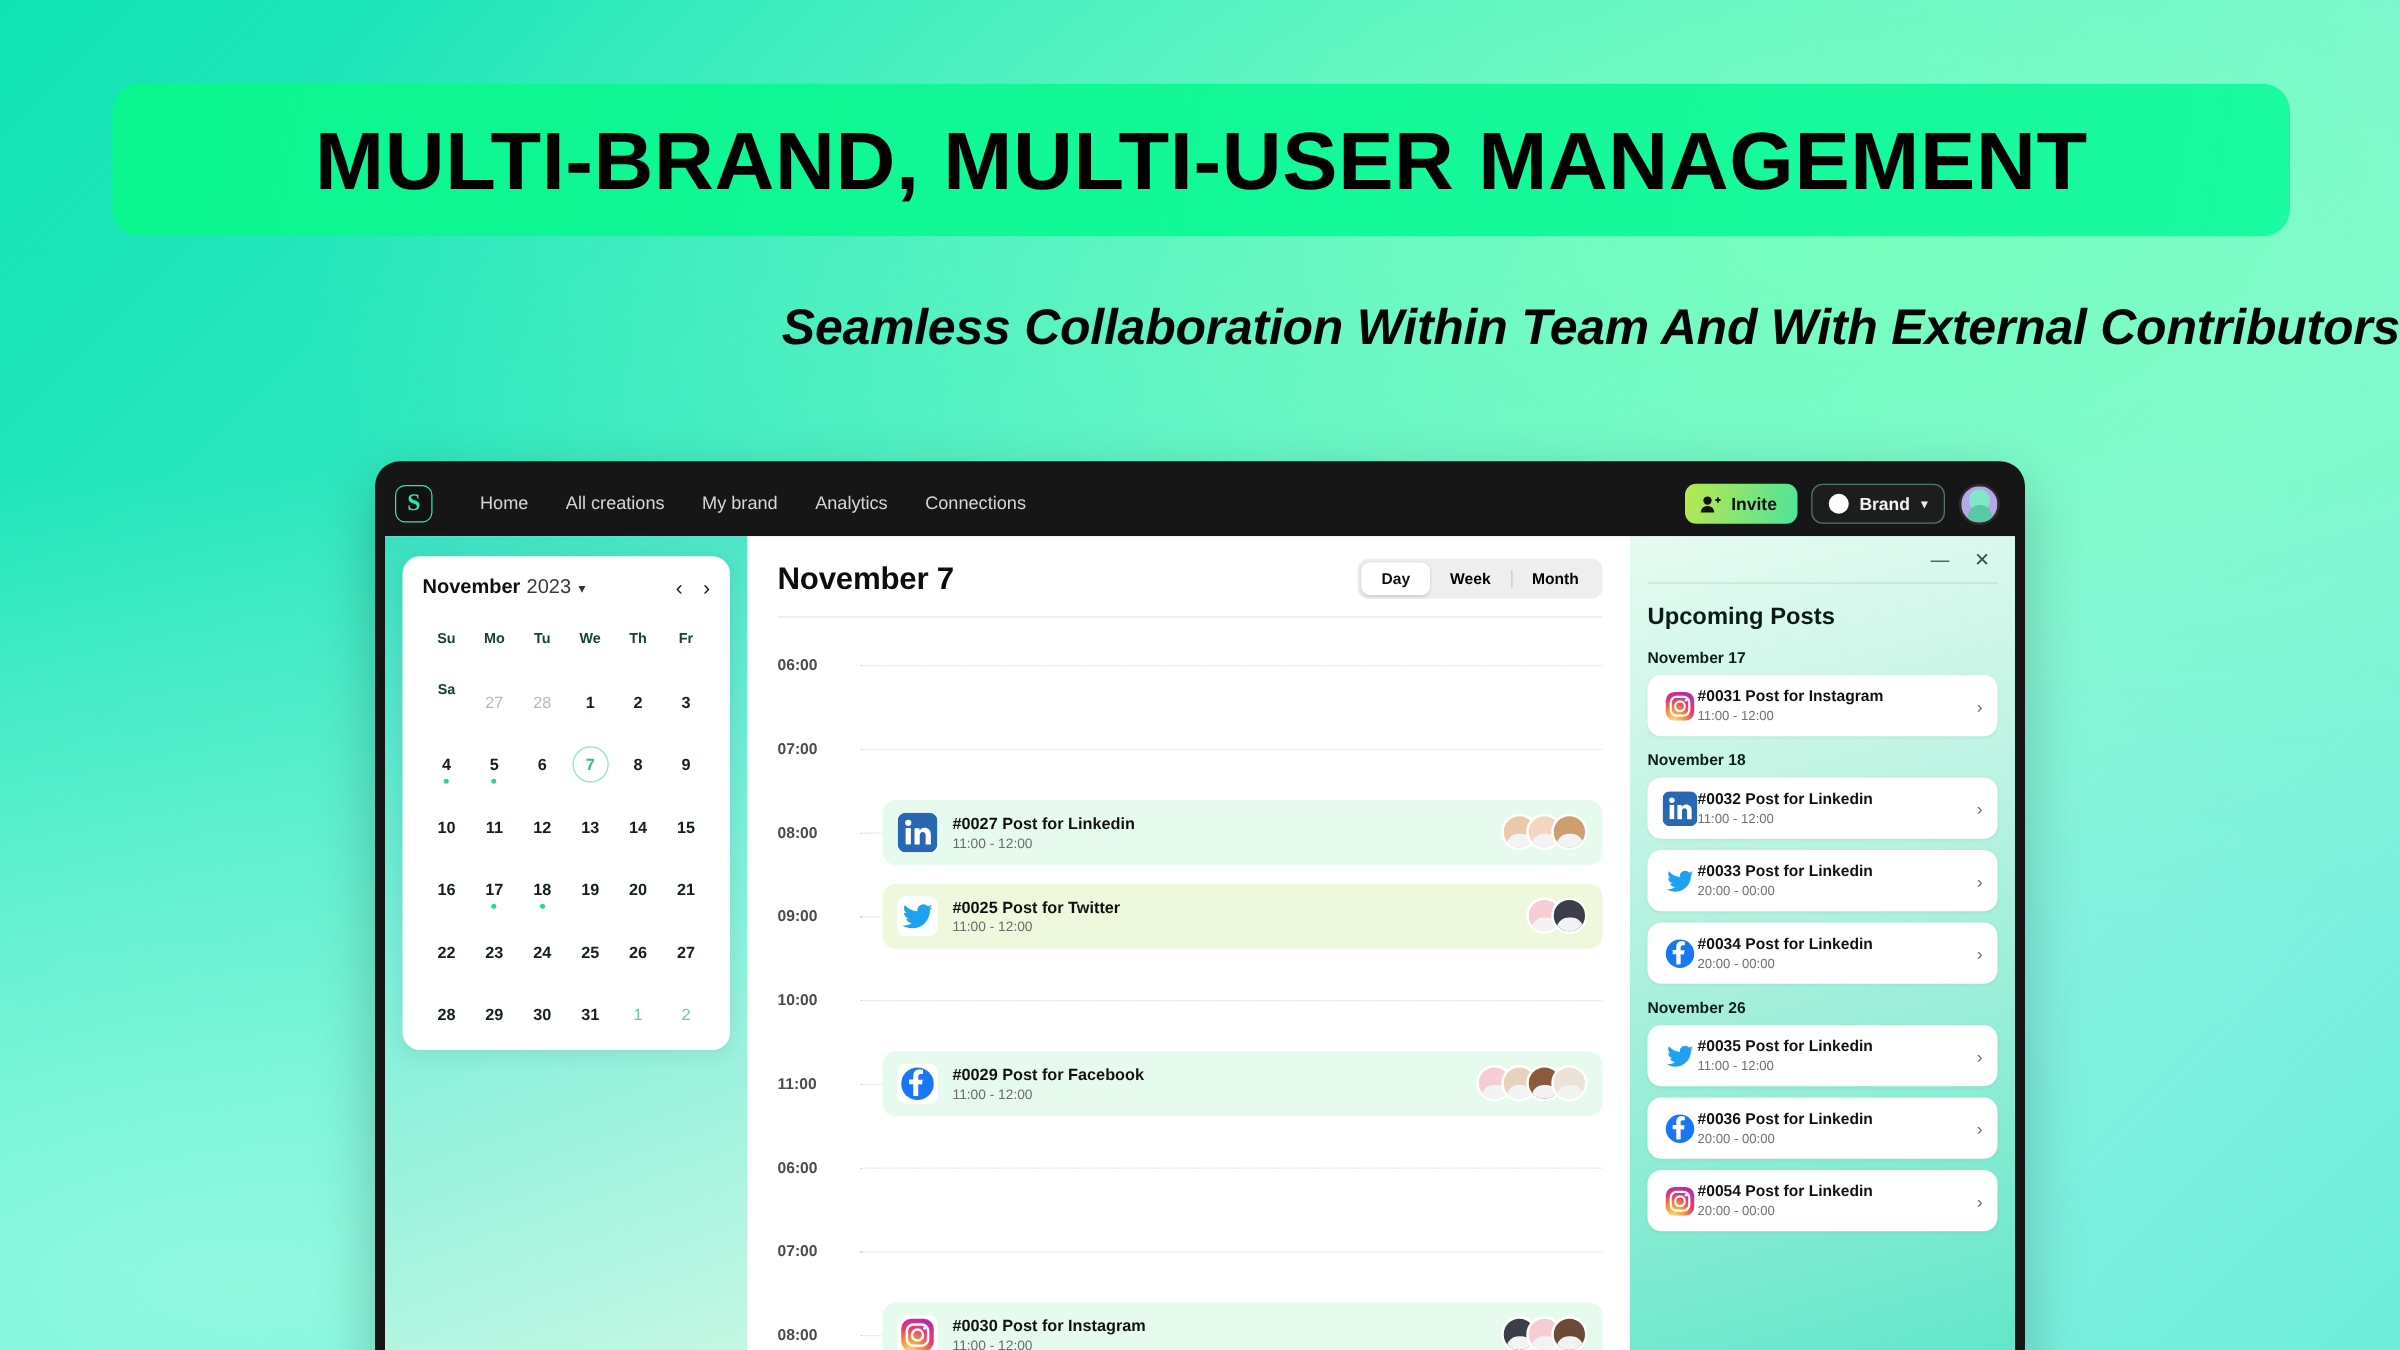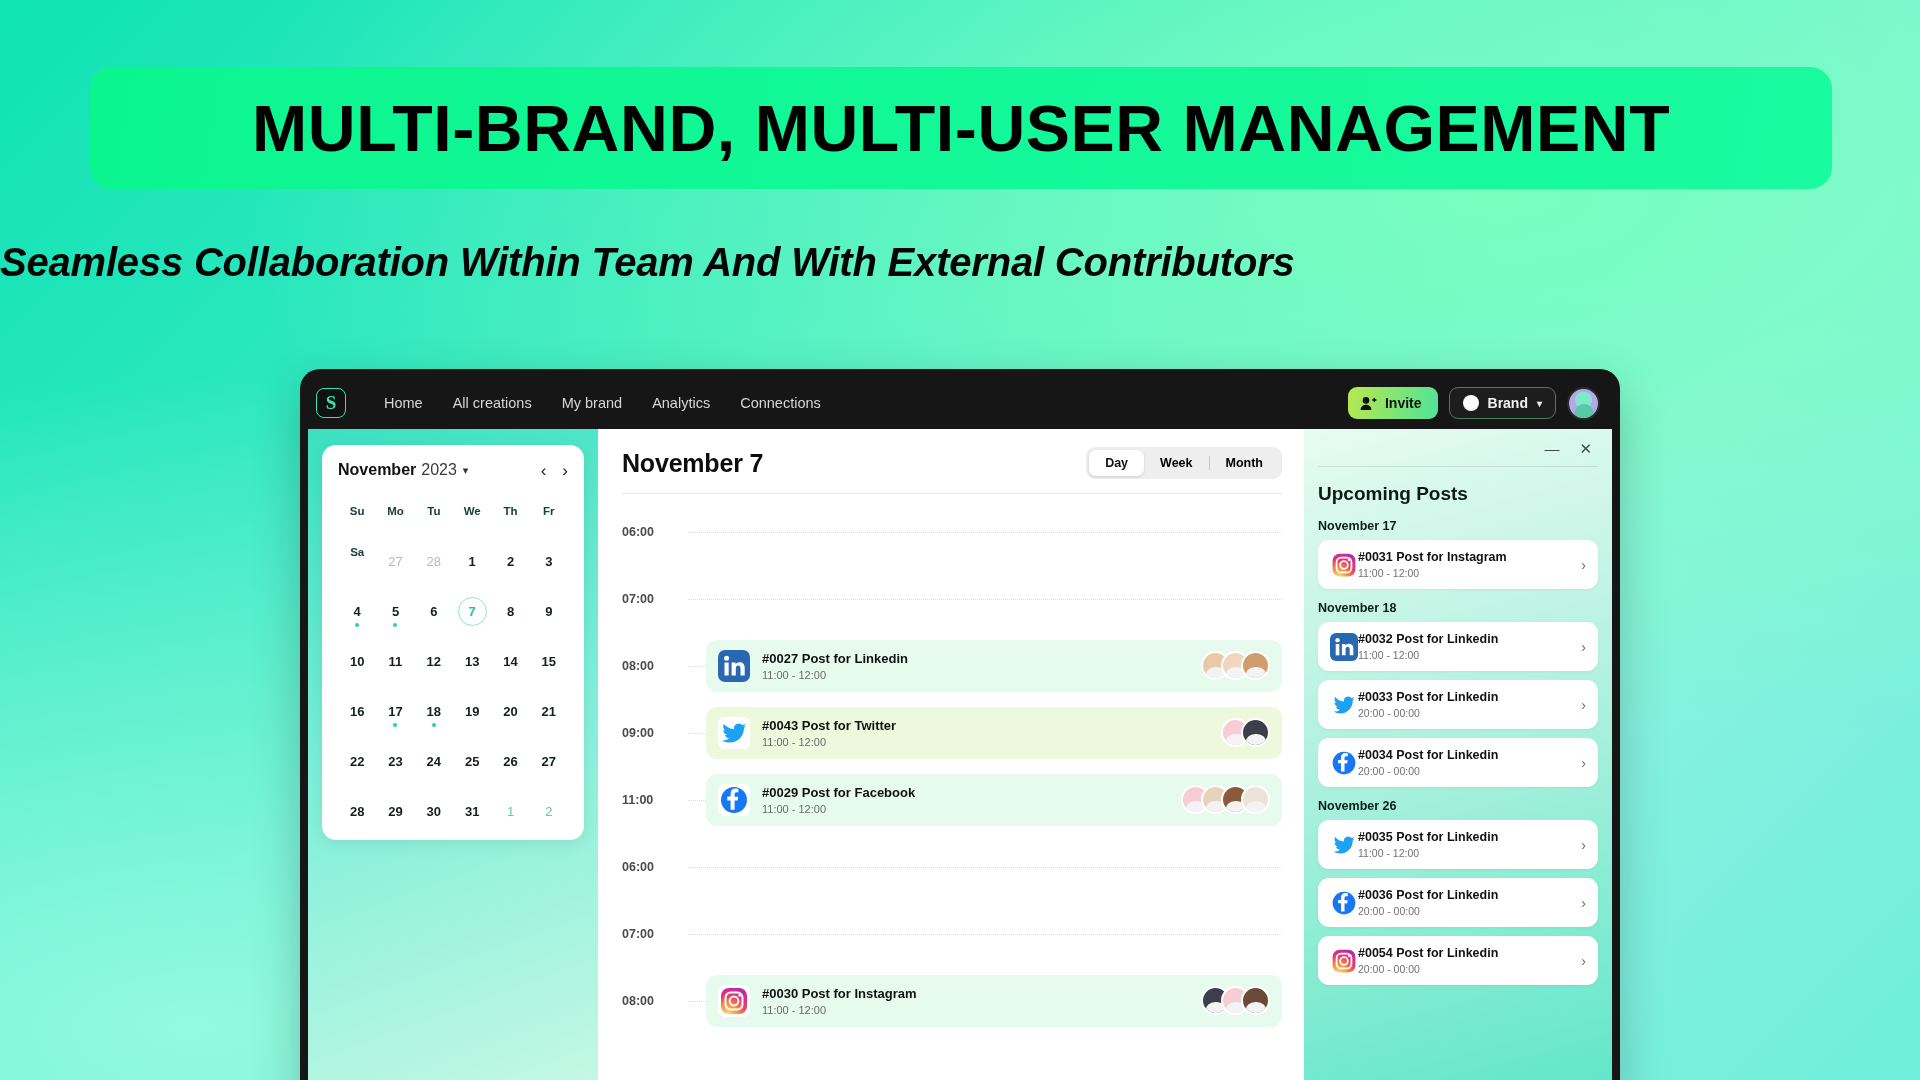--- a/index.html
+++ b/index.html
@@ -20,21 +20,21 @@
     border-radius: 22px;
     display: flex; align-items: center; justify-content: center;
   }
   .hero-title {
     font-family: "Liberation Sans Narrow", "Liberation Sans", sans-serif;
     font-weight: 700; font-size: 65px; letter-spacing: 0.5px;
     color: #000; white-space: nowrap;
     transform: scaleX(1.02);
   }
   .hero-sub {
-    position: absolute; left: 0; right: 0; top: 240px; text-align: left;
+    position: absolute; left: 0; right: 0; top: 240px; text-align: right;
     font-family: "Liberation Sans Narrow", "Liberation Sans", sans-serif;
     font-weight: 700; font-style: italic; font-size: 40px; color: #050505;
     letter-spacing: -0.2px;
   }
 
   
   .app-window {
     position: absolute; left: 300px; top: 369px; width: 1320px; height: 730px;
     background: #161616;
     border-radius: 20px 20px 0 0;
@@ -419,28 +419,34 @@
             <div class="row-track">
               <div class="dashline"></div>
               <div class="event lime">
                 <div class="ev-icon">
                   <svg width="32" height="32" viewBox="0 0 32 32">
                     <rect width="32" height="32" rx="5" fill="#fff"></rect>
                     <path d="M28 8.7c-.9.4-1.8.7-2.8.8 1-.6 1.8-1.5 2.2-2.7-.9.6-2 1-3.1 1.2A4.9 4.9 0 0 0 15.9 12c-4-.2-7.6-2.1-10-5.1-.4.7-.7 1.6-.7 2.5 0 1.7.9 3.2 2.2 4.1-.8 0-1.6-.2-2.2-.6v.1c0 2.4 1.7 4.4 3.9 4.8-.4.1-.9.2-1.3.2-.3 0-.6 0-.9-.1.6 2 2.4 3.4 4.6 3.4a9.8 9.8 0 0 1-6.1 2.1H4c2.2 1.4 4.9 2.2 7.7 2.2 9.2 0 14.3-7.6 14.3-14.3v-.6c1-.7 1.8-1.6 2.5-2.6z" fill="#1DA1F2"></path>
                   </svg>
                 </div>
                 <div class="ev-text">
-                  <div class="ev-name">#0043 Post for Twitter</div>
+                  <div class="ev-name">#0025 Post for Twitter</div>
                   <div class="ev-time">11:00 - 12:00</div>
                 </div>
                 <div class="ev-avatars">
                   <div class="ava" style="background: rgb(246, 205, 212);"></div>
                   <div class="ava" style="background: rgb(60, 63, 73);"></div>
                 </div>
               </div>
+            </div>
+          </div>
+          <div class="row">
+            <div class="row-time">10:00</div>
+            <div class="row-track">
+              <div class="dashline"></div>
             </div>
           </div>
           <div class="row">
             <div class="row-time">11:00</div>
             <div class="row-track">
               <div class="dashline"></div>
               <div class="event green">
                 <div class="ev-icon">
                   <svg width="32" height="32" viewBox="0 0 32 32">
                     <rect width="32" height="32" rx="5" fill="#fff"></rect>

